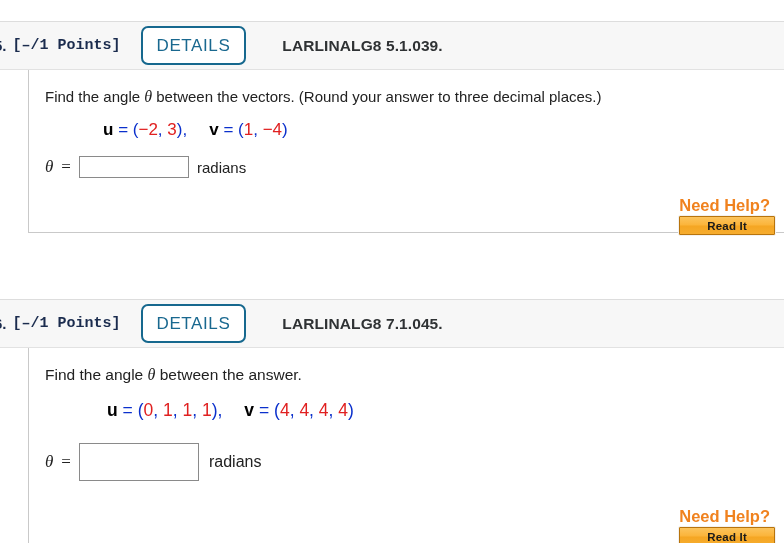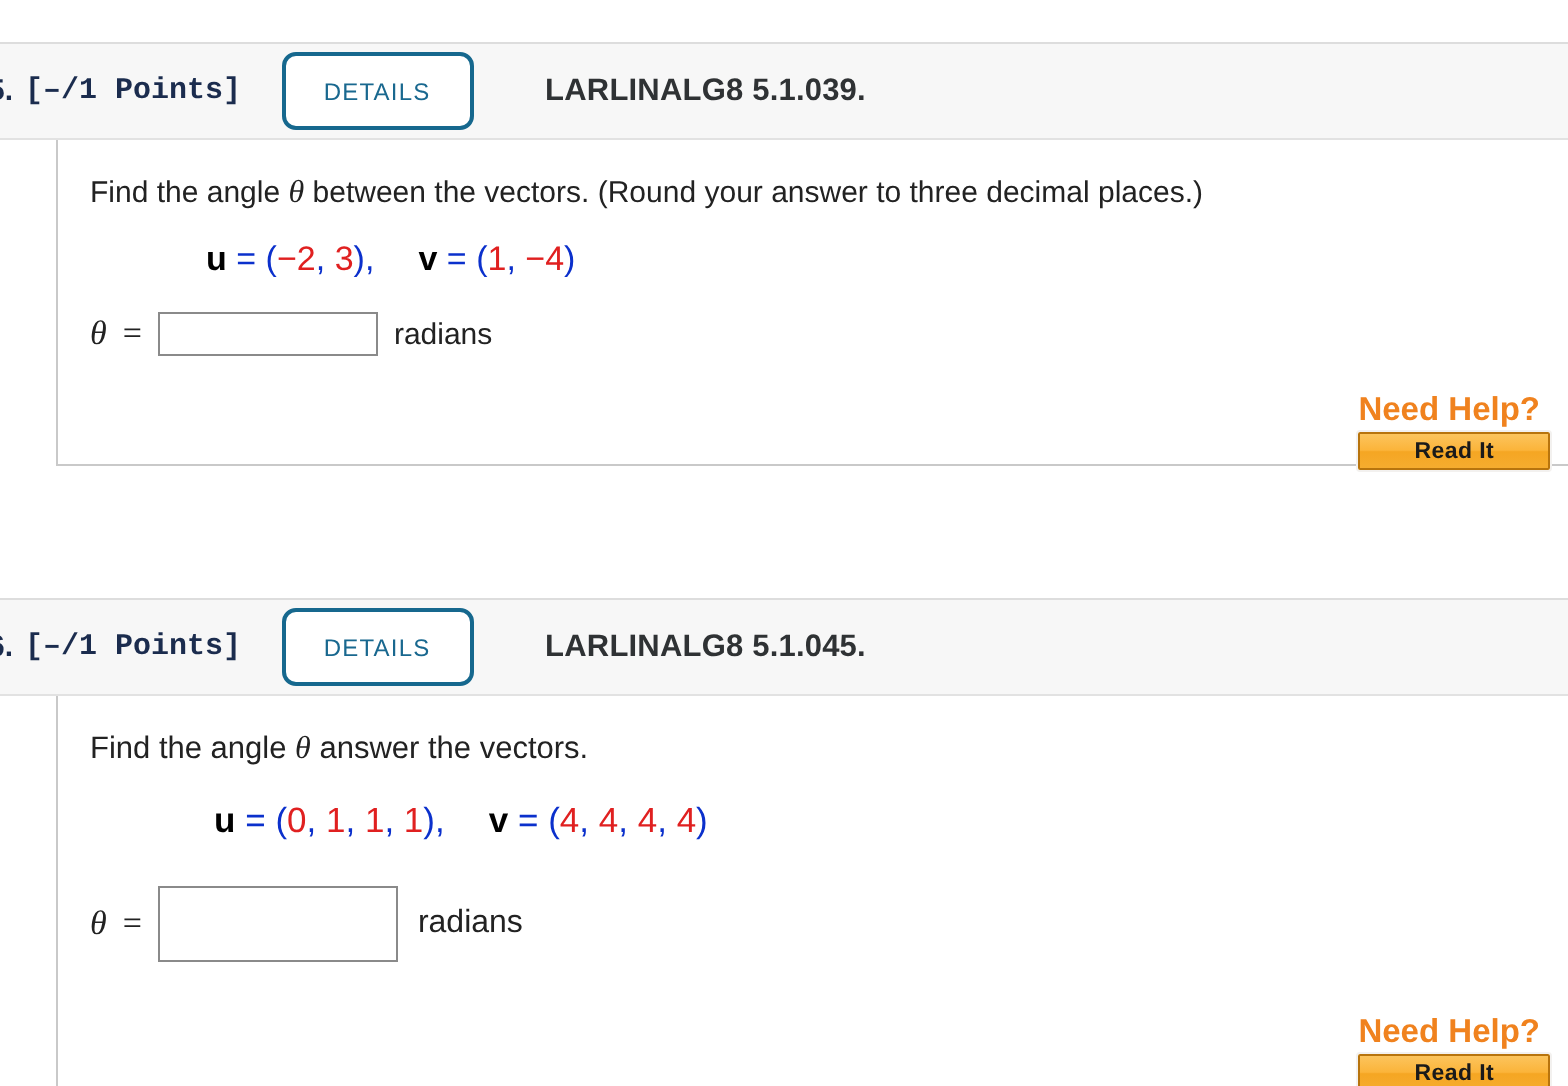--- a/index.html
+++ b/index.html
@@ -56,21 +56,21 @@
   .details-btn {
     margin-left: 20px;
     box-sizing: border-box;
     height: 39px;
     min-width: 96px;
     padding: 0 14px;
     background: #ffffff;
     border: 2px solid #16688e;
     border-radius: 7px;
     color: #19688f;
-    font-size: 12px;
+    font-size: 17px;
     font-family: "Liberation Sans", sans-serif;
     letter-spacing: 0.6px;
     display: flex;
     align-items: center;
     justify-content: center;
     cursor: pointer;
   }
   .q-title {
     margin-left: 36px;
     font-size: 15.5px;
@@ -245,27 +245,27 @@
 </div>
 
 <div class="question" id="question-2">
 
   <div class="q-header">
     <span class="q-number">6.</span>
     <span class="q-points">[–/1 Points]</span>
     <div class="details-btn">
       <span>DETAILS</span>
     </div>
-    <span class="q-title">LARLINALG8 5.1.045.</span>
+    <span class="q-title">LARLINALG8 7.1.045.</span>
   </div>
 
   <div class="q-body-outer">
     <div class="q-body">
 
-      <div class="prompt"><span>Find the angle </span><span class="theta">θ</span><span> answer the vectors.</span></div>
+      <div class="prompt"><span>Find the angle </span><span class="theta">θ</span><span> between the answer.</span></div>
 
       <div class="vectors"><span class="vec-name">u</span> <span class="op">=</span> <span class="punc">(</span><span class="num">0</span><span class="punc">, </span><span class="num">1</span><span class="punc">, </span><span class="num">1</span><span class="punc">, </span><span class="num">1</span><span class="punc">)</span><span class="punc">,</span><span class="vec-gap"></span><span class="vec-name">v</span> <span class="op">=</span> <span class="punc">(</span><span class="num">4</span><span class="punc">, </span><span class="num">4</span><span class="punc">, </span><span class="num">4</span><span class="punc">, </span><span class="num">4</span><span class="punc">)</span></div>
 
       <div class="answer-row">
         <span class="answer-label">θ</span>
         <span class="answer-eq">=</span>
         <input class="answer-input" type="text" value="" style="">
         <span class="units">radians</span>
       </div>
 

